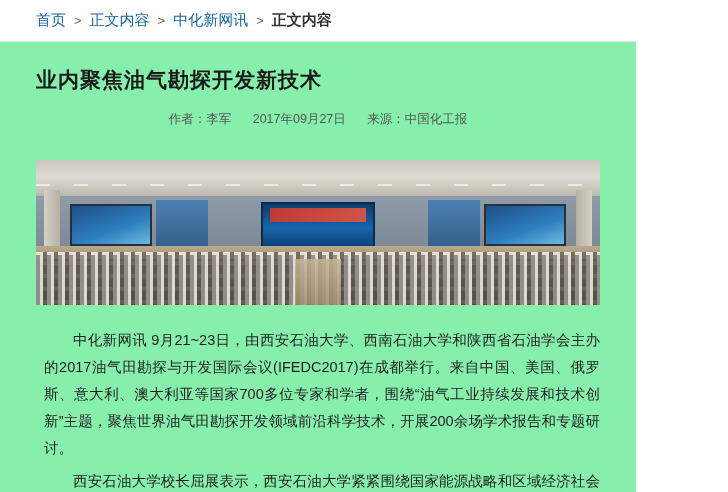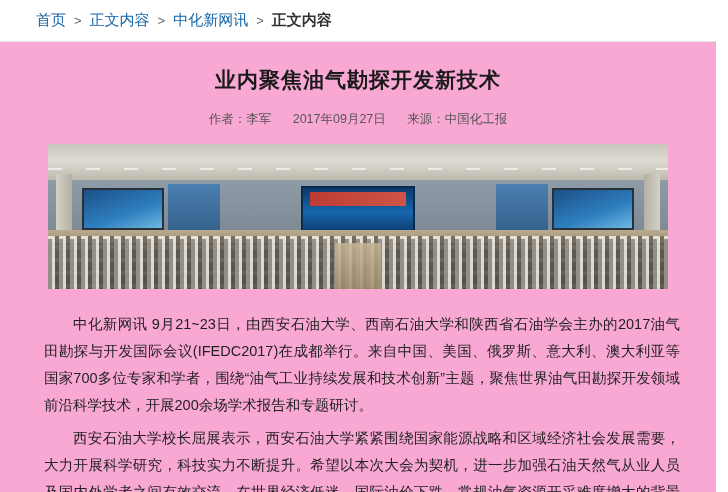--- a/index.html
+++ b/index.html
@@ -9,23 +9,23 @@
   body {
     width: 728px;
     height: 492px;
     background: #ffffff;
     font-family: "Liberation Sans", sans-serif;
     color: #333;
     overflow: hidden;
   }
   .page {
     position: relative;
-    width: 716px;
+    width: 636px;
     height: 492px;
-    background: #f9a8d4;
+    background: #86efac;
     box-sizing: border-box;
   }
   
   .breadcrumb {
     height: 42px;
     display: flex;
     align-items: center;
     padding-left: 36px;
     font-size: 15px;
     color: #1a6fb5;
@@ -48,33 +48,32 @@
     margin: 0 8px;
     color: #666;
     font-size: 13px;
   }
   
   .article {
     padding: 0 36px;
     box-sizing: border-box;
   }
   .title {
-    text-align: center;
     font-size: 21px;
     font-weight: bold;
     color: #1a1a1a;
     margin-top: 24px;
     letter-spacing: 1px;
   }
   .meta {
     text-align: center;
     font-size: 12.5px;
     color: #555;
     margin-top: 17px;
-    margin-bottom: 16px;
+    margin-bottom: 32px;
   }
   .meta span {
     margin: 0 9px;
   }
   
   .photo-wrap {
     width: 100%;
     display: flex;
     justify-content: center;
   }

